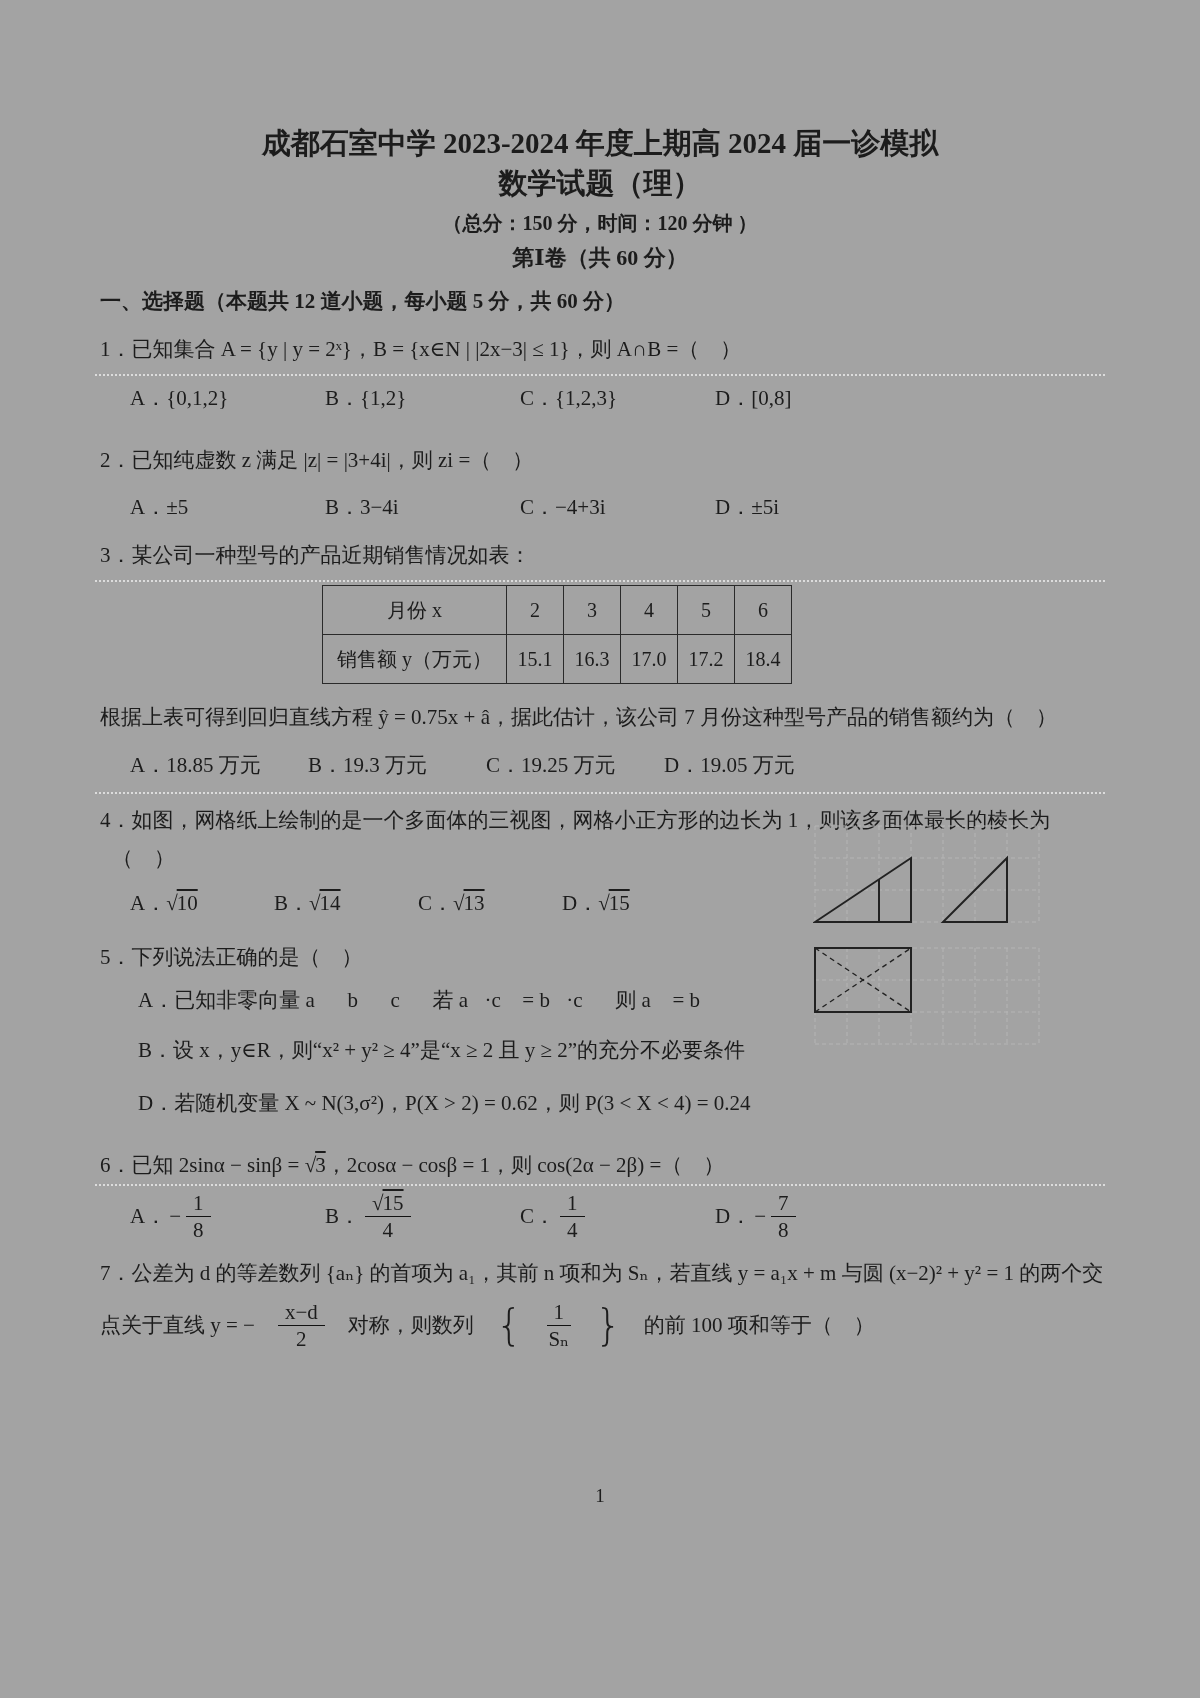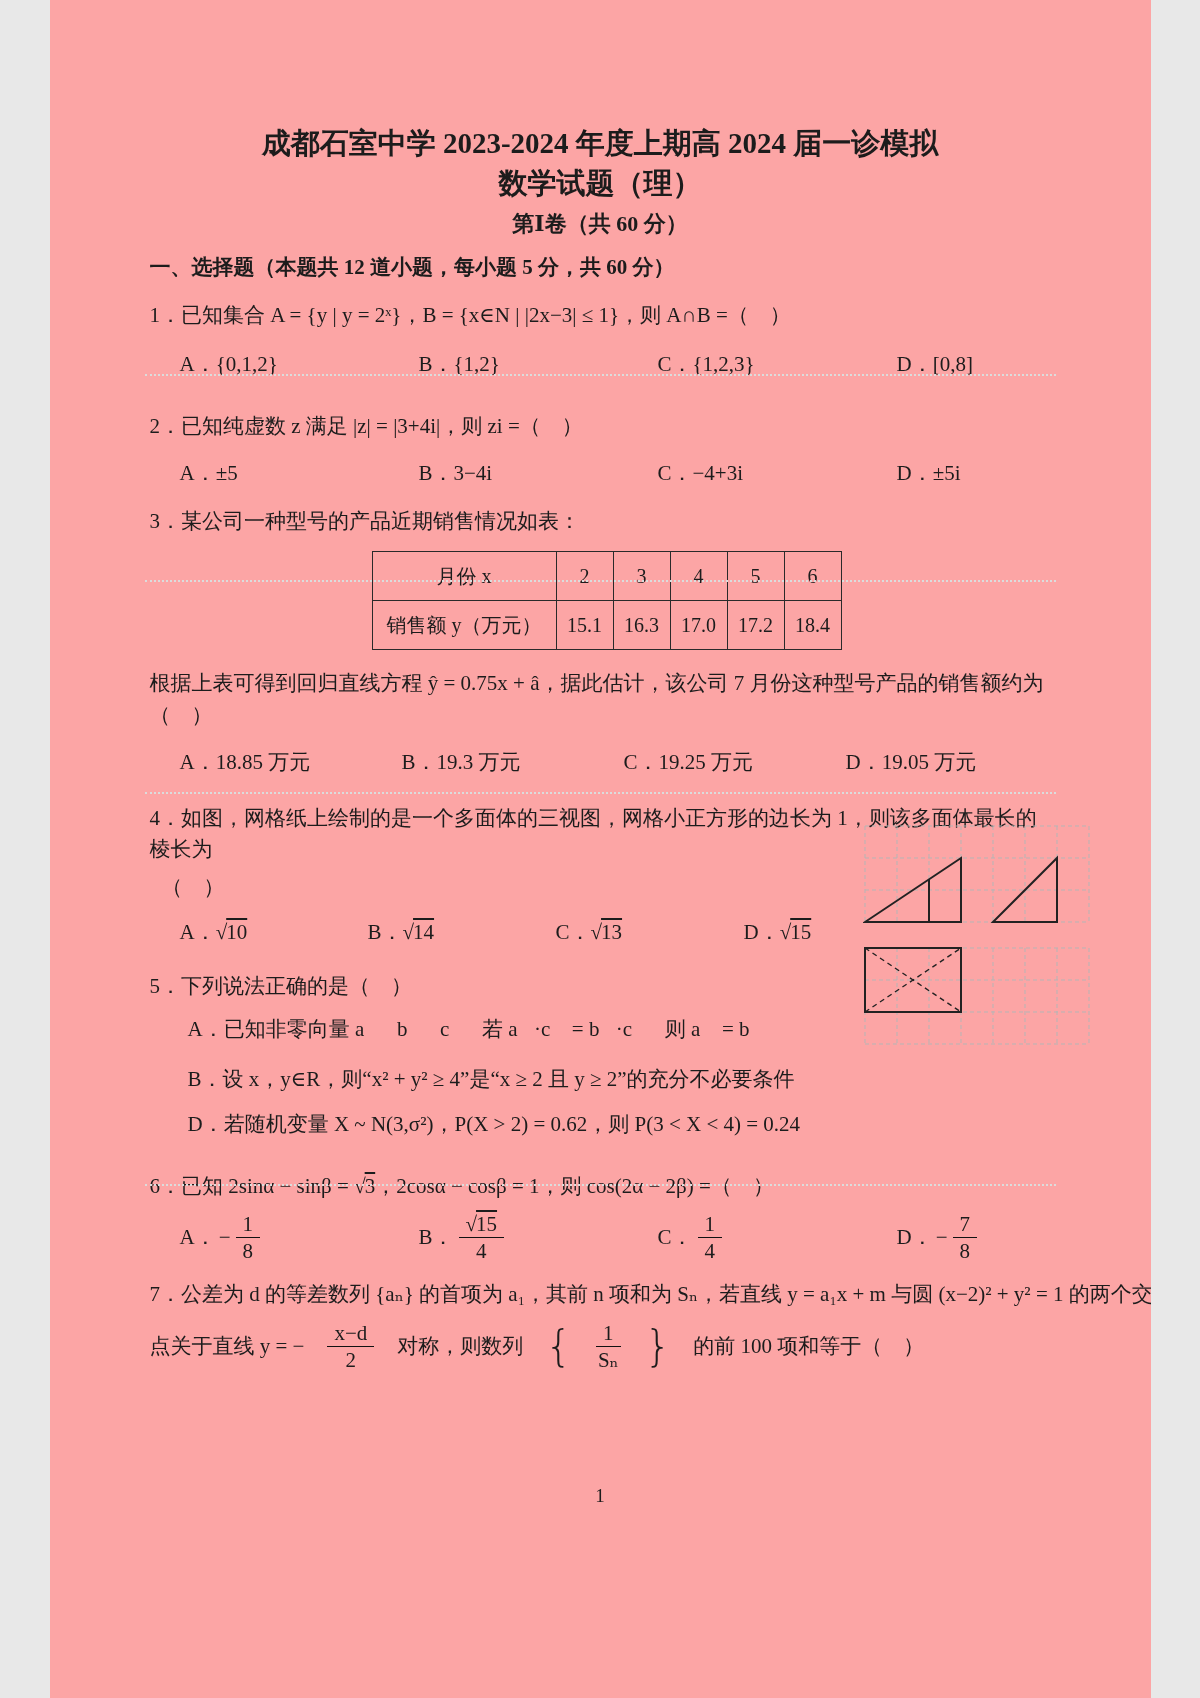--- a/index.html
+++ b/index.html
@@ -1,21 +1,21 @@
 <!DOCTYPE html>
 <html><head>
 <meta charset="utf-8">
 <style>
   * { margin:0; padding:0; box-sizing:border-box; }
   html,body { background:#e8e8e8; }
   .page {
     position:relative;
-    width:1101px; height:1698px;
+    width:1200px; height:1698px;
     margin:0 auto;
-    background:#fca5a5;
+    background:#a3a3a3;
     font-family:"Liberation Serif","DejaVu Serif",serif;
     color:#1c1c1c;
     font-size:21px;
     line-height:1.5;
     overflow:hidden;
   }
   .content { padding:125px 100px 0 100px; }
 
   .title1,.title2 { text-align:center; font-size:29px; font-weight:bold; line-height:1.25; }
   .title2 { margin-top:4px; }
@@ -23,26 +23,26 @@
   .part { text-align:center; font-size:22px; font-weight:bold; margin-top:8px; line-height:1.3; }
   .section { font-weight:bold; margin-top:14px; }
 
   .stem { }
   .q1s{margin-top:16px;} .q1o{margin-top:18px;}
   .q2s{margin-top:30px;} .q2o{margin-top:16px;}
   .q3s{margin-top:16px;} .q3f{margin-top:18px;} .q3o{margin-top:16px;padding-left:45px;align-items:center;}
   .q4s{margin-top:24px;} .q4p{margin-top:6px;padding-left:12px;} .q4o{margin-top:14px;}
   .q5s{margin-top:22px;}
   .stmt{padding-left:38px;}
-  .q5a{margin-top:12px;} .q5b{margin-top:18px;} .q5c{margin-top:20px;} .q5d{margin-top:14px;}
+  .q5a{margin-top:12px;} .q5b{margin-top:18px;} .q5c{margin-top:20px;} .q5d{margin-top:22px;}
   .q6s{margin-top:30px;} .q6o{margin-top:10px;}
   .q7a{margin-top:16px;white-space:nowrap;}
   .q7b{margin-top:10px;display:flex;align-items:center;gap:21px;}
 
-  .optrow { display:flex; padding-left:30px;gap:44px; }
+  .optrow { display:flex; padding-left:30px; }
   .optrow .opt { width:195px; }
   .optrow .opt:last-child { width:auto; }
   .optrow-tight .opt { width:178px; }
   .optrow-narrow .opt { width:144px; }
   .optrow-frac { align-items:center; }
   .optrow-frac .opt { display:inline-flex; align-items:center; gap:3px; }
 
   table.sales { border-collapse:collapse; margin:14px 0 0 222px; }
   table.sales td {
     border:1.3px solid #2a2a2a; text-align:center; font-size:20px;
@@ -72,20 +72,21 @@
               text-align:center; font-size:19px; }
 </style>
 </head>
 <body>
 
 <div class="page">
   <div class="content">
 
     <div class="title1">成都石室中学 2023-2024 年度上期高 2024 届一诊模拟</div>
     <div class="title2">数学试题（理）</div>
+    <div class="meta">（总分：150 分，时间：120 分钟 ）</div>
     <div class="part">第Ⅰ卷（共 60 分）</div>
     <div class="section">一、选择题（本题共 12 道小题，每小题 5 分，共 60 分）</div>
 
     <div class="stem q1s">1．已知集合 A = {y | y = 2ˣ}，B = {x∈N | |2x−3| ≤ 1}，则 A∩B =（　）</div>
     <div class="optrow q1o">
       <span class="opt">A．{0,1,2}</span>
       <span class="opt">B．{1,2}</span>
       <span class="opt">C．{1,2,3}</span>
       <span class="opt">D．[0,8]</span>
     </div>

